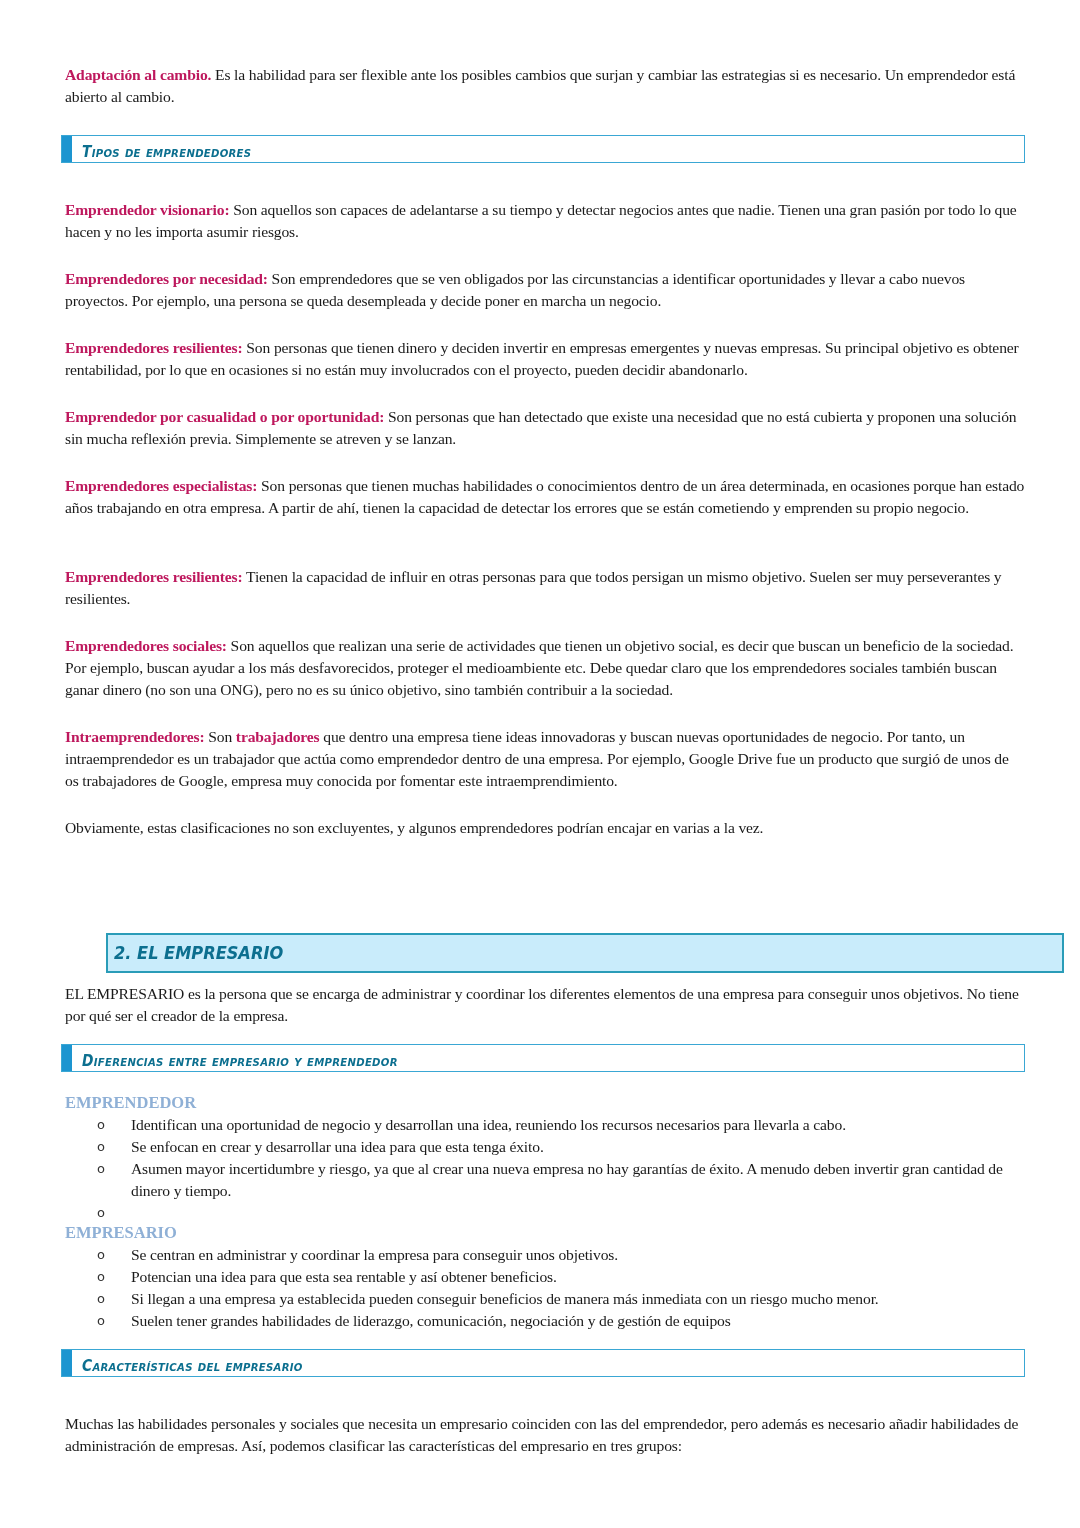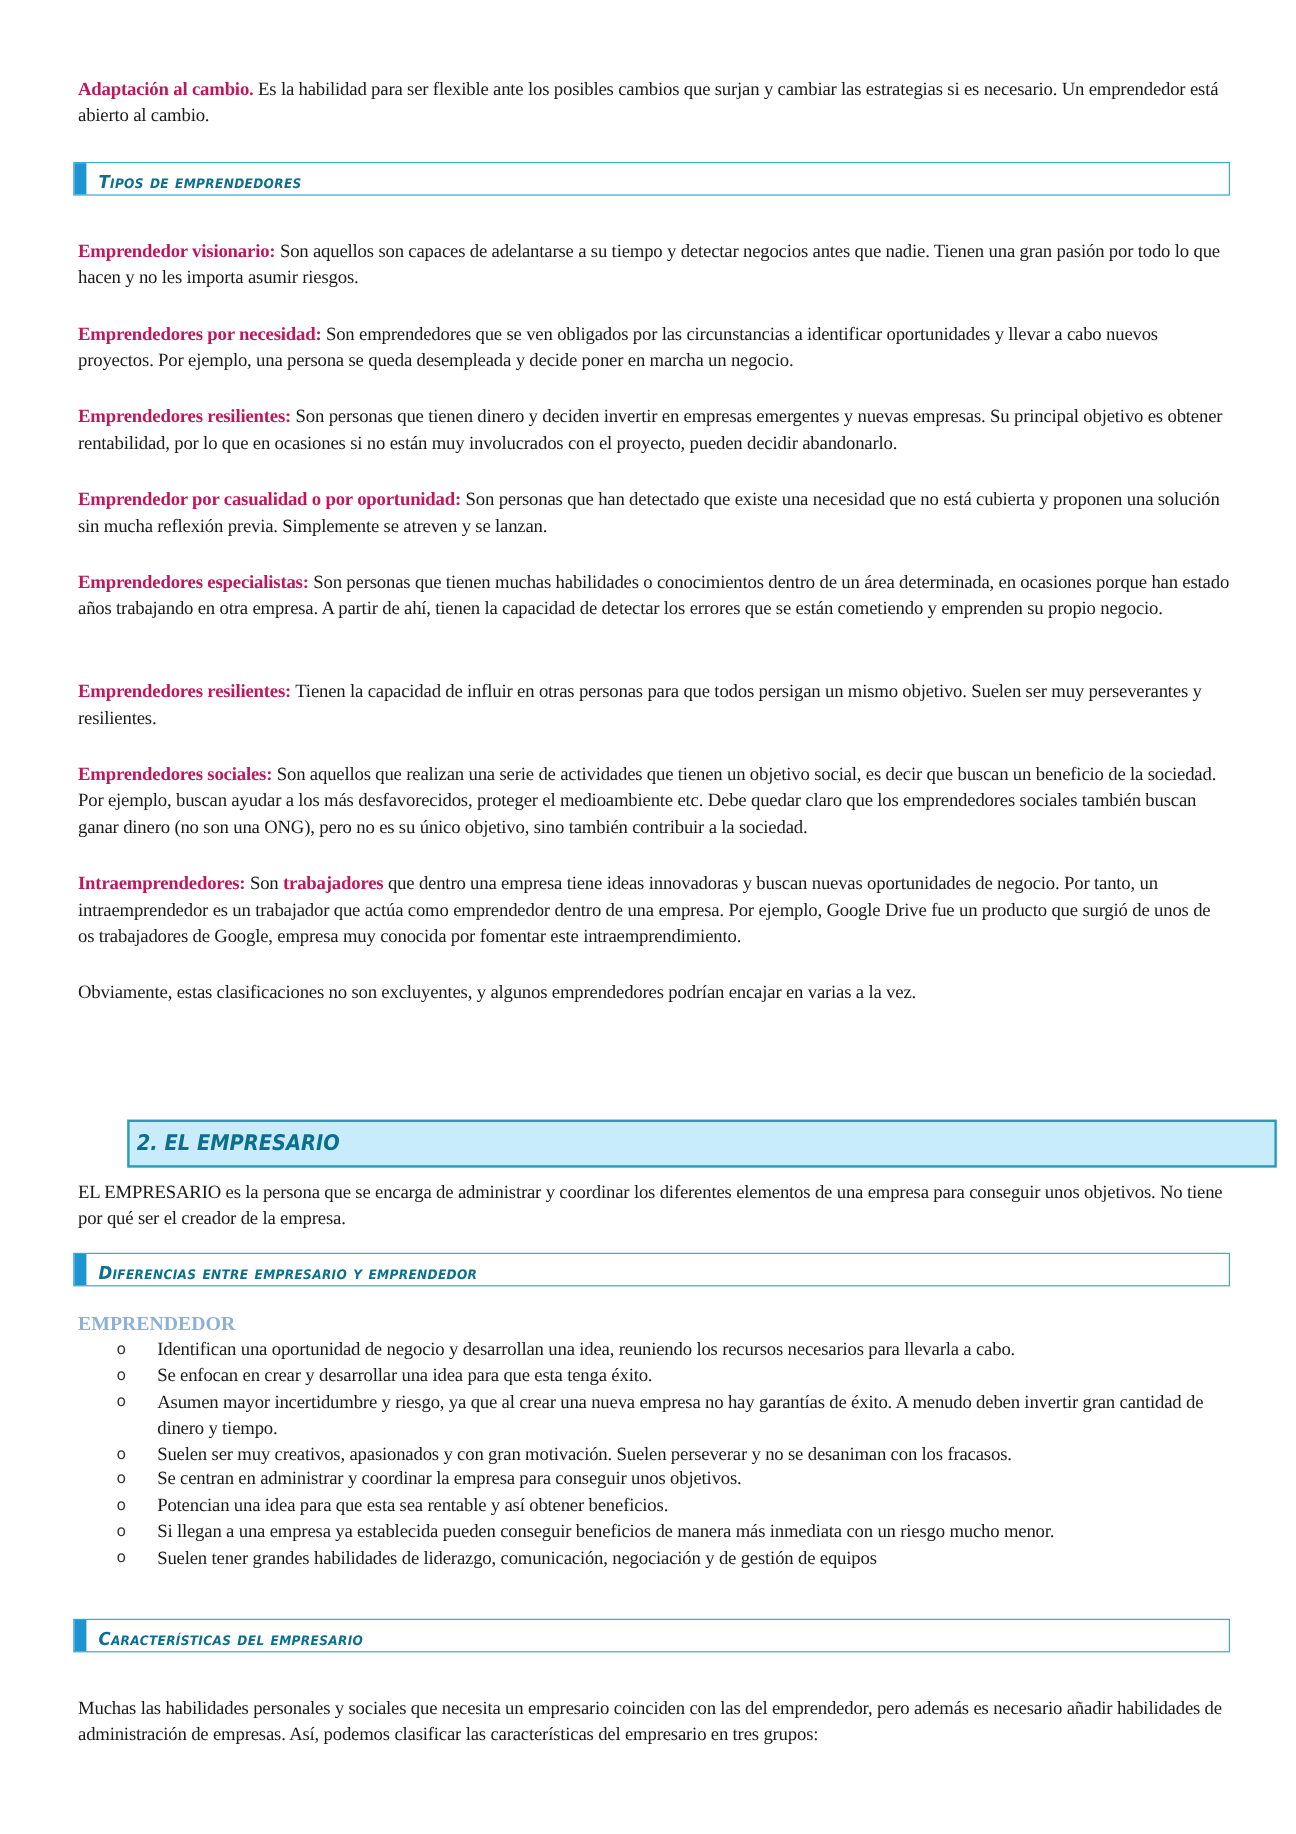--- a/index.html
+++ b/index.html
@@ -73,25 +73,26 @@
   <div class="bar"></div>
   <div class="title">Diferencias entre empresario y emprendedor</div>
 </div>
 
 <div class="abs" style="top:1092px;">
   <div class="subhead">EMPRENDEDOR</div>
   <ul class="circ">
     <li><span class="bullet">o</span><span>Identifican una oportunidad de negocio y desarrollan una idea, reuniendo los recursos necesarios para llevarla a cabo.</span></li>
     <li><span class="bullet">o</span><span>Se enfocan en crear y desarrollar una idea para que esta tenga éxito.</span></li>
     <li><span class="bullet">o</span><span>Asumen mayor incertidumbre y riesgo, ya que al crear una nueva empresa no hay garantías de éxito. A menudo deben invertir gran cantidad de dinero y tiempo.</span></li>
-    <li><span class="bullet">o</span><span>Suelen ser muy creativos, apasionados y con gran motivación. Suelen perseverar y no se desaniman con los fracasos.</span></li>
+    <li><span class="bullet">o</span></li>
   </ul>
 </div>
 
 <div class="abs" style="top:1222px;">
+  <div class="subhead">EMPRESARIO</div>
   <ul class="circ">
     <li><span class="bullet">o</span><span>Se centran en administrar y coordinar la empresa para conseguir unos objetivos.</span></li>
     <li><span class="bullet">o</span><span>Potencian una idea para que esta sea rentable y así obtener beneficios.</span></li>
     <li><span class="bullet">o</span><span>Si llegan a una empresa ya establecida pueden conseguir beneficios de manera más inmediata con un riesgo mucho menor.</span></li>
     <li><span class="bullet">o</span><span>Suelen tener grandes habilidades de liderazgo, comunicación, negociación y de gestión de equipos</span></li>
   </ul>
 </div>
 
 <div class="box" style="top:1349px; width:964px;">
   <div class="bar"></div>

